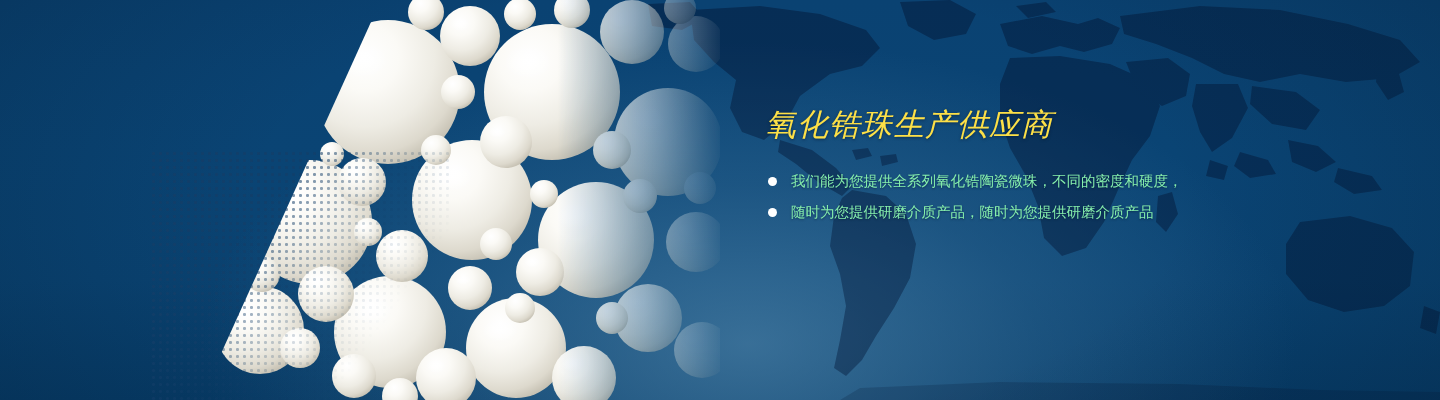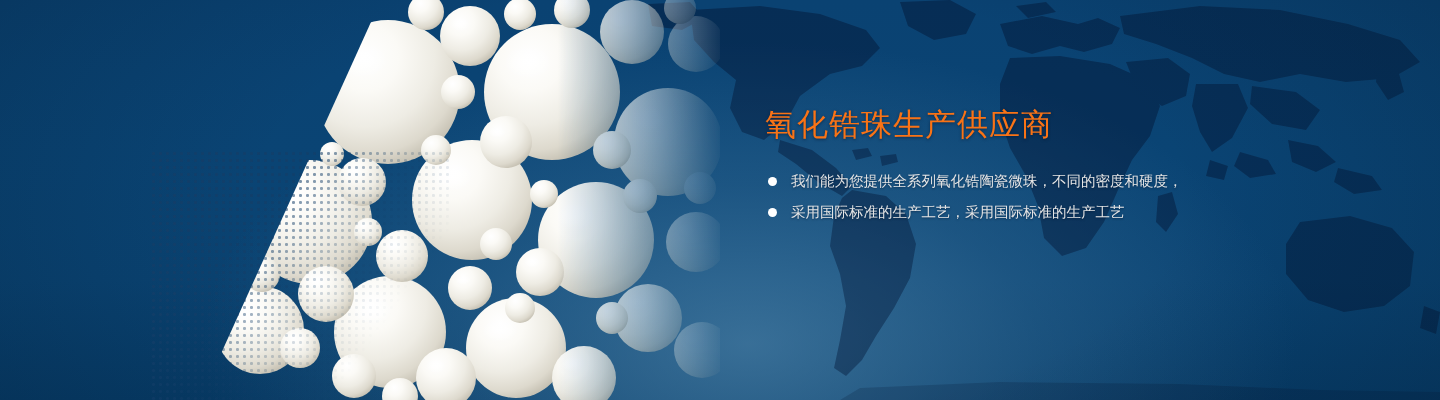--- a/index.html
+++ b/index.html
@@ -64,37 +64,38 @@
   }
 
   
   .text-block {
     position: absolute;
     left: 765px;
     top: 106px;
     width: 520px;
   }
   .headline {
-    color: #f97316;
+    color: #fde047;
     font-size: 31px;
     line-height: 38px;
     letter-spacing: 1px;
     font-weight: normal;
     margin: 0 0 26px 0;
     text-shadow: 0 1px 3px rgba(0,20,45,0.55);
+    font-style: italic;
   }
   .bullet-list {
     list-style: none;
     margin: 0;
     padding: 0;
   }
   .bullet-item {
     position: relative;
     padding-left: 26px;
-    color: #e5e5e5;
+    color: #86efac;
     font-size: 14.5px;
     line-height: 23.5px;
     margin-bottom: 7px;
     text-shadow: 0 1px 2px rgba(0,20,45,0.5);
   }
   .bullet-item:last-child { margin-bottom: 0; }
   .bullet-dot {
     position: absolute;
     left: 3px;
     top: 7px;
@@ -290,19 +291,19 @@
     <ul class="bullet-list">
 
       <li class="bullet-item">
         <span class="bullet-dot"></span>
         <span class="bullet-line">我们能为您提供全系列氧化锆陶瓷微珠，不同的密度和硬度，</span>
       </li>
 
 
       <li class="bullet-item">
         <span class="bullet-dot"></span>
-        <span class="bullet-line">采用国际标准的生产工艺，采用国际标准的生产工艺</span>
+        <span class="bullet-line">随时为您提供研磨介质产品，随时为您提供研磨介质产品</span>
       </li>
 
     </ul>
   </div>
 
 </div>
 
 </body></html>

